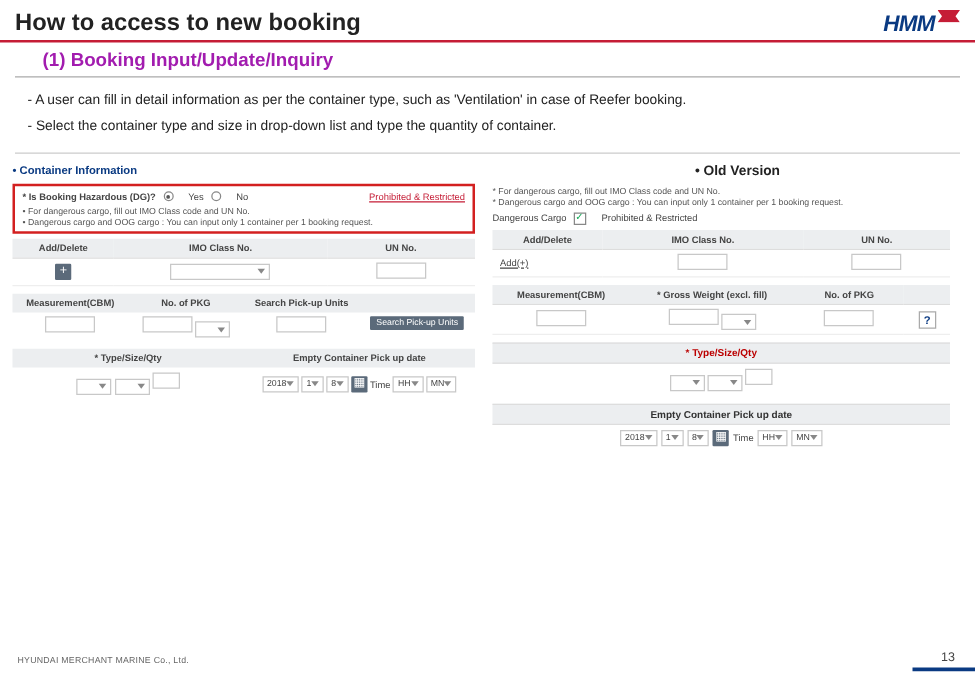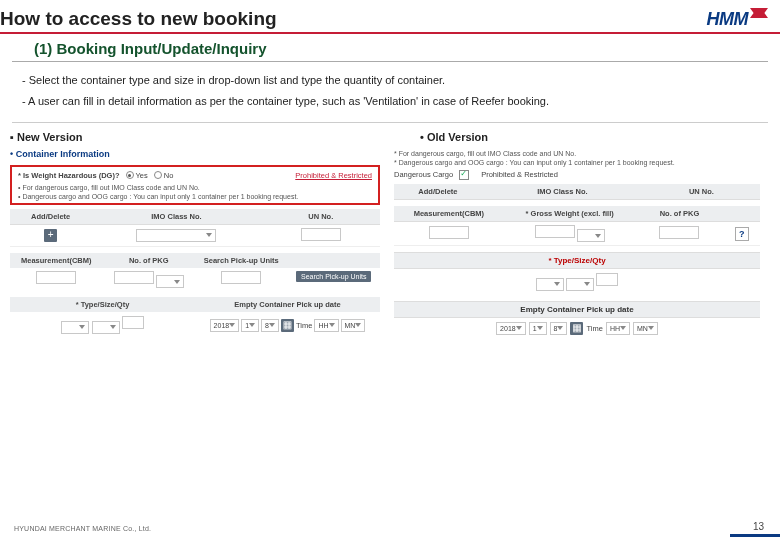--- a/index.html
+++ b/index.html
@@ -1,34 +1,34 @@
 <!DOCTYPE html>
 <html><head>
 <meta charset="utf-8">
 <style>
   * { box-sizing: border-box; margin: 0; padding: 0; }
   body { font-family: Arial, sans-serif; width: 780px; height: 540px; background: #fff; position: relative; color: #222; }
-  .header { padding: 8px 12px 2px 0; display: flex; justify-content: space-between; align-items: center; border-bottom: 2px solid #c51d36; }
+  .header { padding: 8px 12px 2px 12px; display: flex; justify-content: space-between; align-items: center; border-bottom: 2px solid #c51d36; }
   .title { font-size: 19px; font-weight: bold; }
   .logo { font-size: 18px; font-weight: bold; font-style: italic; color: #0a3a82; letter-spacing: -0.5px; position: relative; }
   .logo::after { content: ''; display: inline-block; width: 18px; height: 10px; background: #c51d36; margin-left: 2px; clip-path: polygon(0 0, 100% 0, 80% 50%, 100% 100%, 0 100%, 20% 50%); vertical-align: super; }
-  .subtitle { color: #14532d; font-size: 15px; font-weight: 600; padding: 6px 0 4px 22px; border-bottom: 1px solid #aaa; margin: 0 12px; }
+  .subtitle { color: #a21caf; font-size: 15px; font-weight: 600; padding: 6px 0 4px 22px; border-bottom: 1px solid #aaa; margin: 0 12px; }
   .bullets { margin: 0 12px; padding: 8px 10px 10px 10px; border-bottom: 1px solid #ccc; font-size: 11px; line-height: 1.9; }
   .cols { display: flex; margin: 8px 10px 0 10px; gap: 14px; }
   .col { flex: 0 0 auto; }
   .col.left { width: 370px; }
   .col.right { width: 366px; }
   .ver-label { font-size: 11px; font-weight: bold; margin-bottom: 6px; }
-  .ver-label.r { margin-left: 26px; }
+  .ver-label.r { margin-left: 26px; text-align: center; }
   .panel { font-size: 7.5px; color: #444; filter: blur(0.25px); }
   .sec-head { color: #0a3a82; font-weight: bold; font-size: 9px; margin-bottom: 6px; }
   .redbox { border: 2px solid #d32020; padding: 4px 6px 2px 6px; margin-bottom: 4px; }
   .row { display: flex; align-items: center; gap: 6px; margin-bottom: 3px; }
   .lbl { font-weight: 600; }
-  .radio { display: inline-flex; align-items: center; gap: 2px; }
+  .radio { display: inline-flex; align-items: center; gap: 12px; }
   .rcirc { width: 8px; height: 8px; border: 1px solid #888; border-radius: 50%; display: inline-block; position: relative; }
   .rcirc.on::after { content: ''; position: absolute; inset: 1.5px; background: #555; border-radius: 50%; }
   .link { color: #c51d36; text-decoration: underline; font-size: 7.5px; }
   .note { font-size: 7px; color: #555; line-height: 1.3; }
   .tbl { width: 100%; border-collapse: collapse; margin-top: 4px; table-layout: fixed; }
   .tbl th { background: #eceef0; font-weight: 600; font-size: 7.5px; padding: 3px 2px; border-bottom: 1px solid #ddd; text-align: center; }
   .tbl td { padding: 3px 2px; text-align: center; border-bottom: 1px solid #eee; vertical-align: middle; }
   .btn-sq { width: 13px; height: 13px; background: #5b6a7a; color: #fff; display: inline-flex; align-items: center; justify-content: center; font-size: 10px; line-height: 1; border-radius: 1px; }
   .sel { display: inline-flex; align-items: center; border: 1px solid #c8c8c8; background: #fff; height: 13px; padding: 0 3px; font-size: 7px; min-width: 28px; }
   .sel.wide { min-width: 80px; }
@@ -55,34 +55,33 @@
 <body>
 
 <div class="header">
   <div class="title">How to access to new booking</div>
   <div class="logo">HMM</div>
 </div>
 
 <div class="subtitle">(1) Booking Input/Update/Inquiry</div>
 
 <div class="bullets">
+  <div>- A user can fill in detail information as per the container type, such as 'Ventilation' in case of Reefer booking.</div>
   <div>- Select the container type and size in drop-down list and type the quantity of container.</div>
-  <div>- A user can fill in detail information as per the container type, such as 'Ventilation' in case of Reefer booking.</div>
 </div>
 
 <div class="cols">
 
   <div class="col left">
-    <div class="ver-label">▪ New Version</div>
     <div class="panel">
       <div class="sec-head">• Container Information</div>
       <div class="redbox">
         <div class="row" style="justify-content:space-between">
           <span style="display:flex;gap:6px;align-items:center">
-            <span class="lbl">* Is Weight Hazardous (DG)?</span>
+            <span class="lbl">* Is Booking Hazardous (DG)?</span>
             <span class="radio">
                 <span class="rcirc on"></span>
                 <span>Yes</span>
               </span>
             <span class="radio">
                 <span class="rcirc"></span>
                 <span>No</span>
               </span>
           </span>
           <a class="link">Prohibited &amp; Restricted</a>
@@ -167,20 +166,25 @@
         <colgroup>
             <col style="width:24%">
             <col style="width:44%">
             <col style="width:32%">
           </colgroup>
         <tbody>
             <tr>
           <th>Add/Delete</th>
           <th>IMO Class No.</th>
           <th>UN No.</th>
+        </tr>
+        <tr>
+          <td style="text-align:left;padding-left:6px"><span style="text-decoration:underline">Add(+)</span></td>
+          <td><span class="inp"></span></td>
+          <td><span class="inp"></span></td>
         </tr>
       </tbody>
         </table>
       <table class="tbl" style="margin-top:6px">
         <colgroup>
             <col style="width:30%">
             <col style="width:36%">
             <col style="width:24%">
             <col style="width:10%">
           </colgroup>

